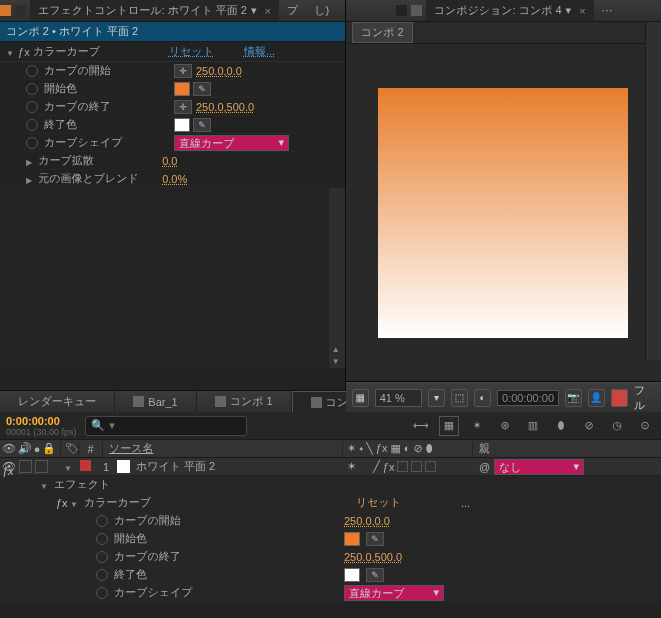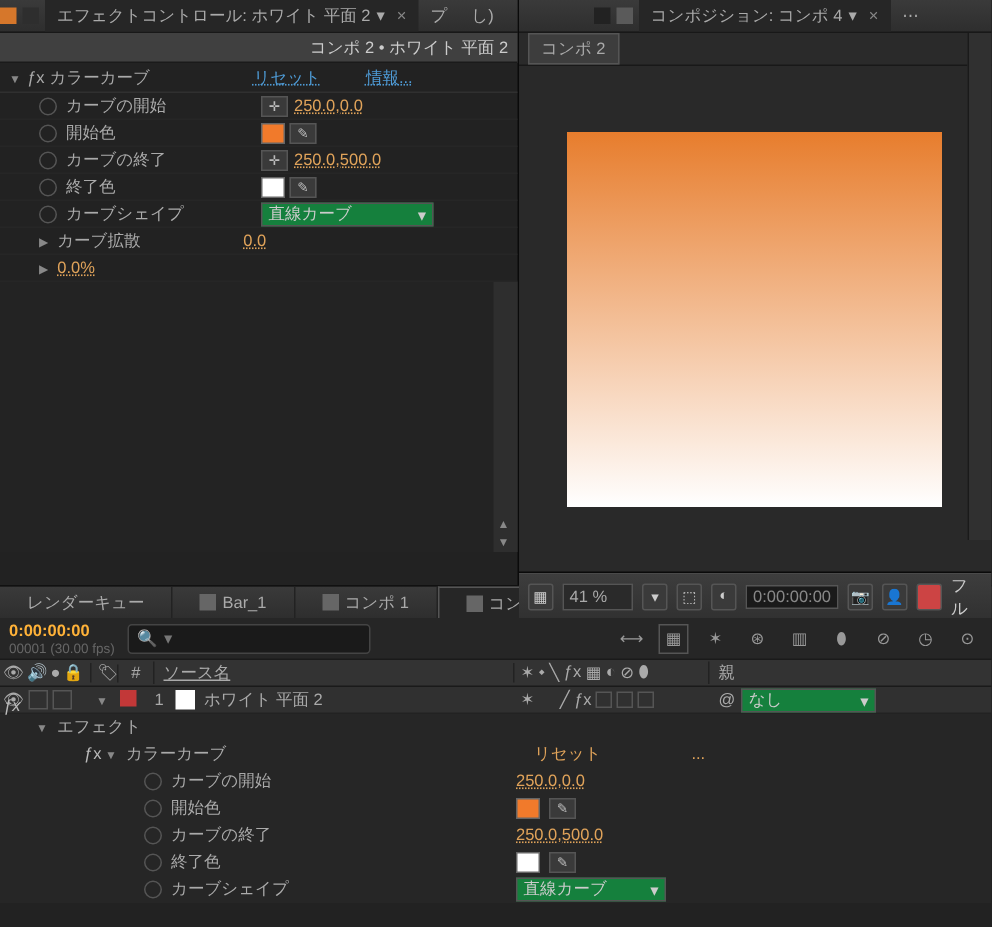--- a/index.html
+++ b/index.html
@@ -34,25 +34,24 @@
 }
 .gray-square {
   width: 11px; height: 11px; background:#2e2e2e; display:inline-block; margin-right:4px;
 }
 .panel-row {
   display: flex;
 }
 .left-panel { width: 360px; border-right: 1px solid #0a0a0a; }
 .right-panel { flex: 1; position:relative; }
 .context-row {
-  background: #404040;
+  background: #0c4a6e;
   color: #ccc;
   padding: 2px 6px;
   border-bottom:1px solid #1a1a1a;
-  text-align:right;
 }
 .effect-head {
   display: flex;
   align-items: center;
   padding: 2px 6px;
   border-bottom: 1px solid #303030;
 }
 .effect-head .twirl { margin-right: 4px; cursor:pointer; }
 .fx-marker { width:12px; text-align:center; margin-right:3px; }
 .reset-link, .about-link { color:#4e9bd6; text-decoration: underline dotted; cursor:pointer; }
@@ -71,22 +70,22 @@
 .prop-label { flex: 0 0 130px; }
 .prop-value { color: #e0a35a; text-decoration: underline dotted; cursor:pointer; }
 .swatch {
   width: 16px; height: 14px; border:1px solid #666; display:inline-block; margin-right:3px;
 }
 .dropper {
   width:18px; height:14px; border:1px solid #555; background:#3a3a3a; display:inline-flex;
   align-items:center; justify-content:center; font-size:9px; color:#bbb; cursor:pointer;
 }
 .shape-select {
-  width: 115px; height: 16px; background:#15803d; border:1px solid #555; color:#ccc;
-  display:inline-flex; align-items:flex-end; padding: 0 4px; justify-content:space-between;
+  width: 115px; height: 16px; background:#be185d; border:1px solid #555; color:#ccc;
+  display:inline-flex; align-items:flex-start; padding: 0 4px; justify-content:space-between;
 }
 .twirl-closed::before { content:"▶"; font-size:8px; color:#888; }
 .twirl-open::before { content:"▼"; font-size:8px; color:#888; }
 .dark-fill { background:#232323; }
 
 
 .comp-tabs {
   height: 22px;
   background: #2a2a2a;
   display:flex; align-items:center;
@@ -238,20 +237,21 @@
     </div>
 
     <div class="prop-row">
       <span class="twirl twirl-closed" style="margin-right:6px;"></span>
       <span class="prop-label" style="flex:0 0 124px;">カーブ拡散</span>
       <span class="prop-value">0.0</span>
     </div>
 
     <div class="prop-row">
       <span class="twirl twirl-closed" style="margin-right:6px;"></span>
+      <span class="prop-label" style="flex:0 0 124px;">元の画像とブレンド</span>
       <span class="prop-value">0.0%</span>
     </div>
 
     <div class="dark-fill" style="height:180px; position:relative;">
        <div style="position:absolute; right:0; top:0; bottom:0; width:16px; background:#2e2e2e;">
          <div style="position:absolute;bottom:14px;left:3px;width:10px;font-size:8px;color:#888;">▲</div>
          <div style="position:absolute;bottom:2px;left:3px;width:10px;font-size:8px;color:#888;">▼</div>
        </div>
     </div>
   </div>
@@ -379,21 +379,21 @@
     </div>
     <div style="flex:1;display:flex;align-items:center;gap:4px;padding-left:6px;">
       <span>@</span>
       <span class="shape-select" style="width:90px;">
           <span>なし</span>
           <span>▾</span>
         </span>
     </div>
   </div>
 
-  <div class="tl-prop-row" style="padding-left:24px;">
+  <div class="tl-prop-row" style="padding-left:40px;">
     <span class="twirl twirl-open" style="margin-right:6px;"></span>
     <span>エフェクト</span>
   </div>
 
   <div class="tl-prop-row" style="padding-left:56px;">
     <span style="width:12px;margin-right:2px;color:#bbb;">ƒx</span>
     <span class="twirl twirl-open" style="margin-right:6px;"></span>
     <span class="prop-label" style="flex:0 0 272px;">カラーカーブ</span>
     <span style="color:#e0a35a;width:105px;">リセット</span>
     <span style="color:#e0a35a;">...</span>

